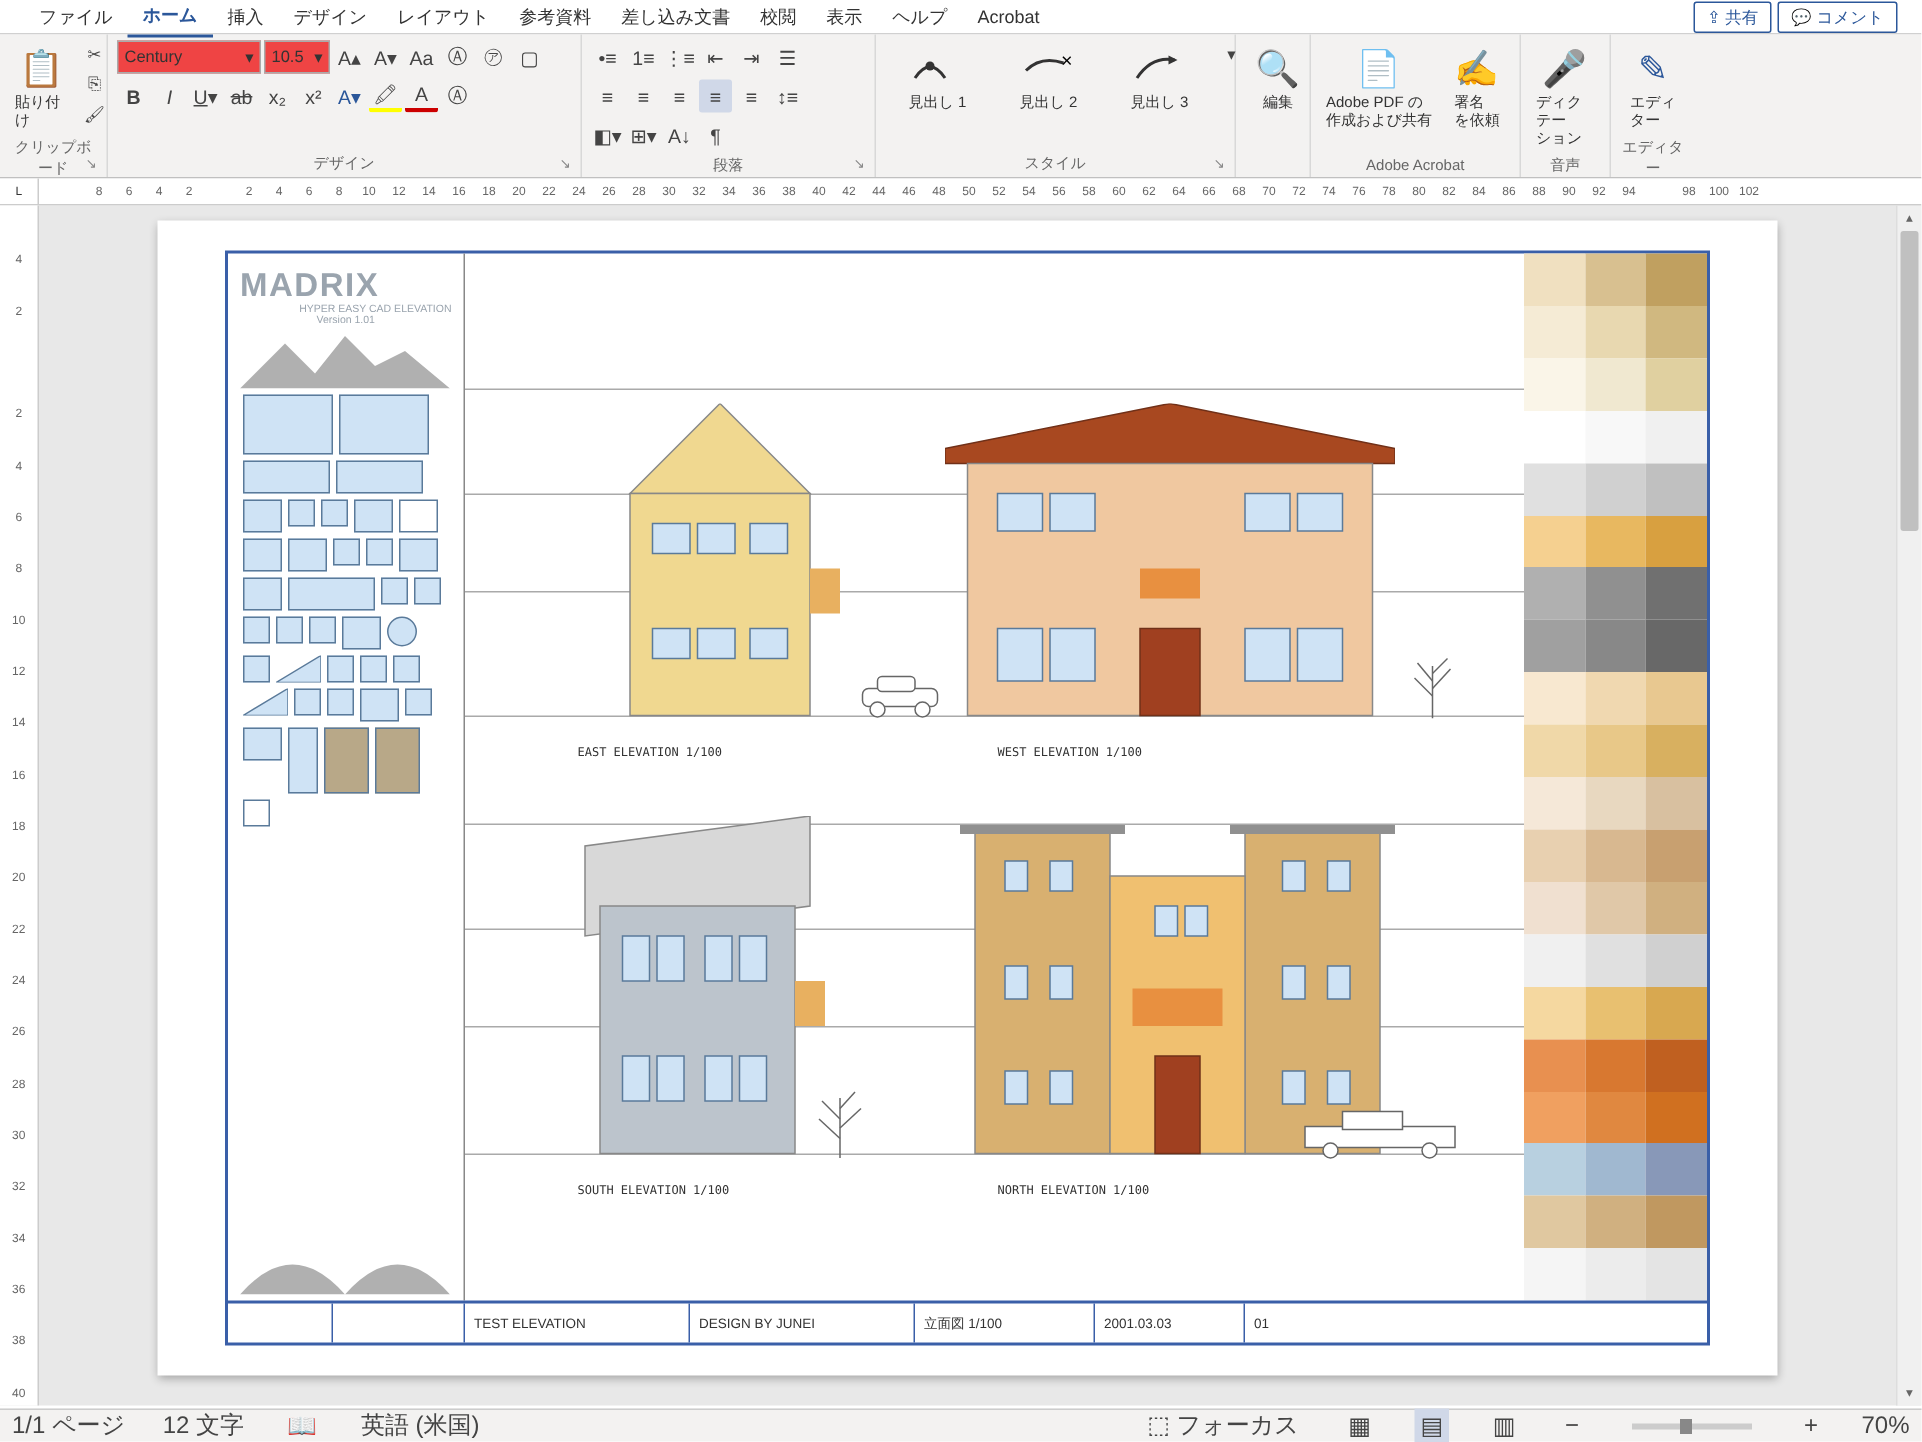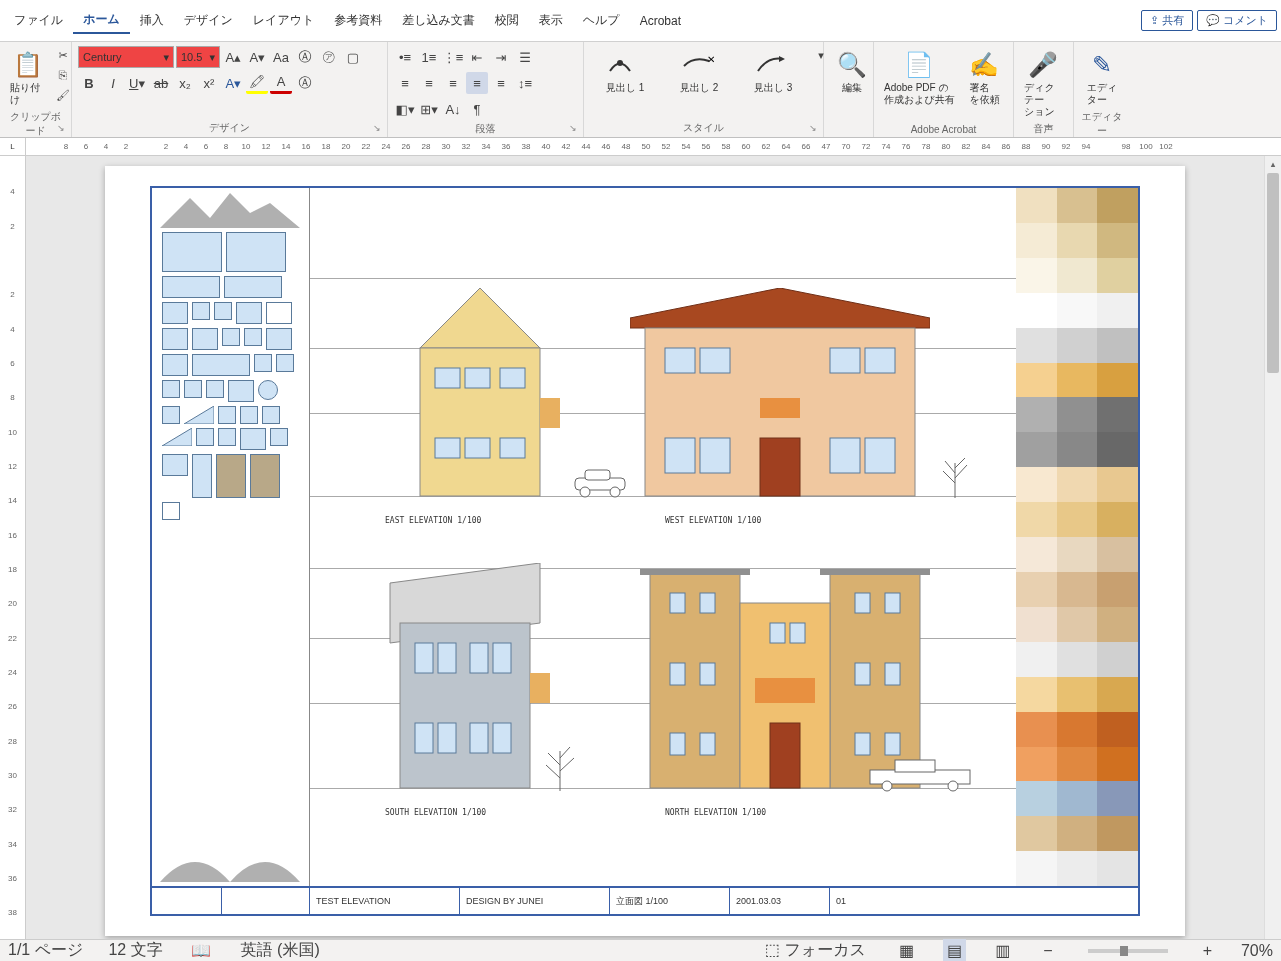--- a/index.html
+++ b/index.html
@@ -1,17 +1,17 @@
 <!DOCTYPE html>
 <html><head>
 <meta charset="utf-8">
 <style>
 *{box-sizing:border-box;margin:0;padding:0;font-family:"Yu Gothic UI","Meiryo",sans-serif}
 body{background:#fff;width:1281px;height:961px;overflow:hidden;font-size:11px;color:#333}
-.menubar{display:flex;align-items:center;height:42px;border-bottom:1px solid #d0d0d0;padding:0 4px;background:#fff}
+.menubar{display:flex;align-items:center;height:23px;border-bottom:1px solid #d0d0d0;padding:0 16px;background:#fff}
 .menubar .tab{padding:4px 10px;font-size:12px;cursor:pointer}
 .menubar .tab.active{color:#2b579a;border-bottom:2px solid #2b579a;font-weight:600}
 .menubar .right{margin-left:auto;display:flex;gap:4px}
 .menubar .right .btn{border:1px solid #2b579a;color:#2b579a;padding:2px 8px;font-size:11px;border-radius:2px;cursor:pointer}
 .ribbon{display:flex;height:96px;border-bottom:1px solid #c0c0c0;background:#f3f2f1}
 .rgroup{border-right:1px solid #d8d8d8;padding:4px 6px 2px 6px;display:flex;flex-direction:column;justify-content:space-between;position:relative}
 .rgroup .glabel{text-align:center;font-size:10px;color:#666;padding-top:2px}
 .rgroup .body{flex:1;display:flex;gap:4px;align-items:flex-start}
 .icobtn{width:22px;height:22px;display:flex;align-items:center;justify-content:center;font-size:13px;color:#444;cursor:pointer;border-radius:2px}
 .icobtn.small{width:18px;height:18px;font-size:11px}
@@ -295,21 +295,21 @@
       <span>48</span>
       <span>50</span>
       <span>52</span>
       <span>54</span>
       <span>56</span>
       <span>58</span>
       <span>60</span>
       <span>62</span>
       <span>64</span>
       <span>66</span>
-      <span>47</span>
+      <span>68</span>
       <span>70</span>
       <span>72</span>
       <span>74</span>
       <span>76</span>
       <span>78</span>
       <span>80</span>
       <span>82</span>
       <span>84</span>
       <span>86</span>
       <span>88</span>
@@ -370,20 +370,25 @@
       <span></span>
       <span>38</span>
       <span></span>
       <span>40</span>
     </div>
   <div class="canvas-scroll">
     <div class="page">
       <div class="drawing">
 
         <div class="sidebar-left">
+          <div class="logo">
+            <div class="lname">MADRIX</div>
+            <div class="lsub">HYPER EASY CAD ELEVATION</div>
+            <div class="lver">Version 1.01</div>
+          </div>
           <div class="mountain">
             <svg width="140" height="40">
                 <polygon points="0,40 30,10 50,30 70,5 90,25 110,15 140,40" fill="#b0b0b0"></polygon>
               </svg>
           </div>
           <div class="palette">
             <div class="pal-item pal-w1"></div>
             <div class="pal-item pal-w1"></div>
             <div class="pal-item pal-w2"></div>
             <div class="pal-item pal-w2"></div>

